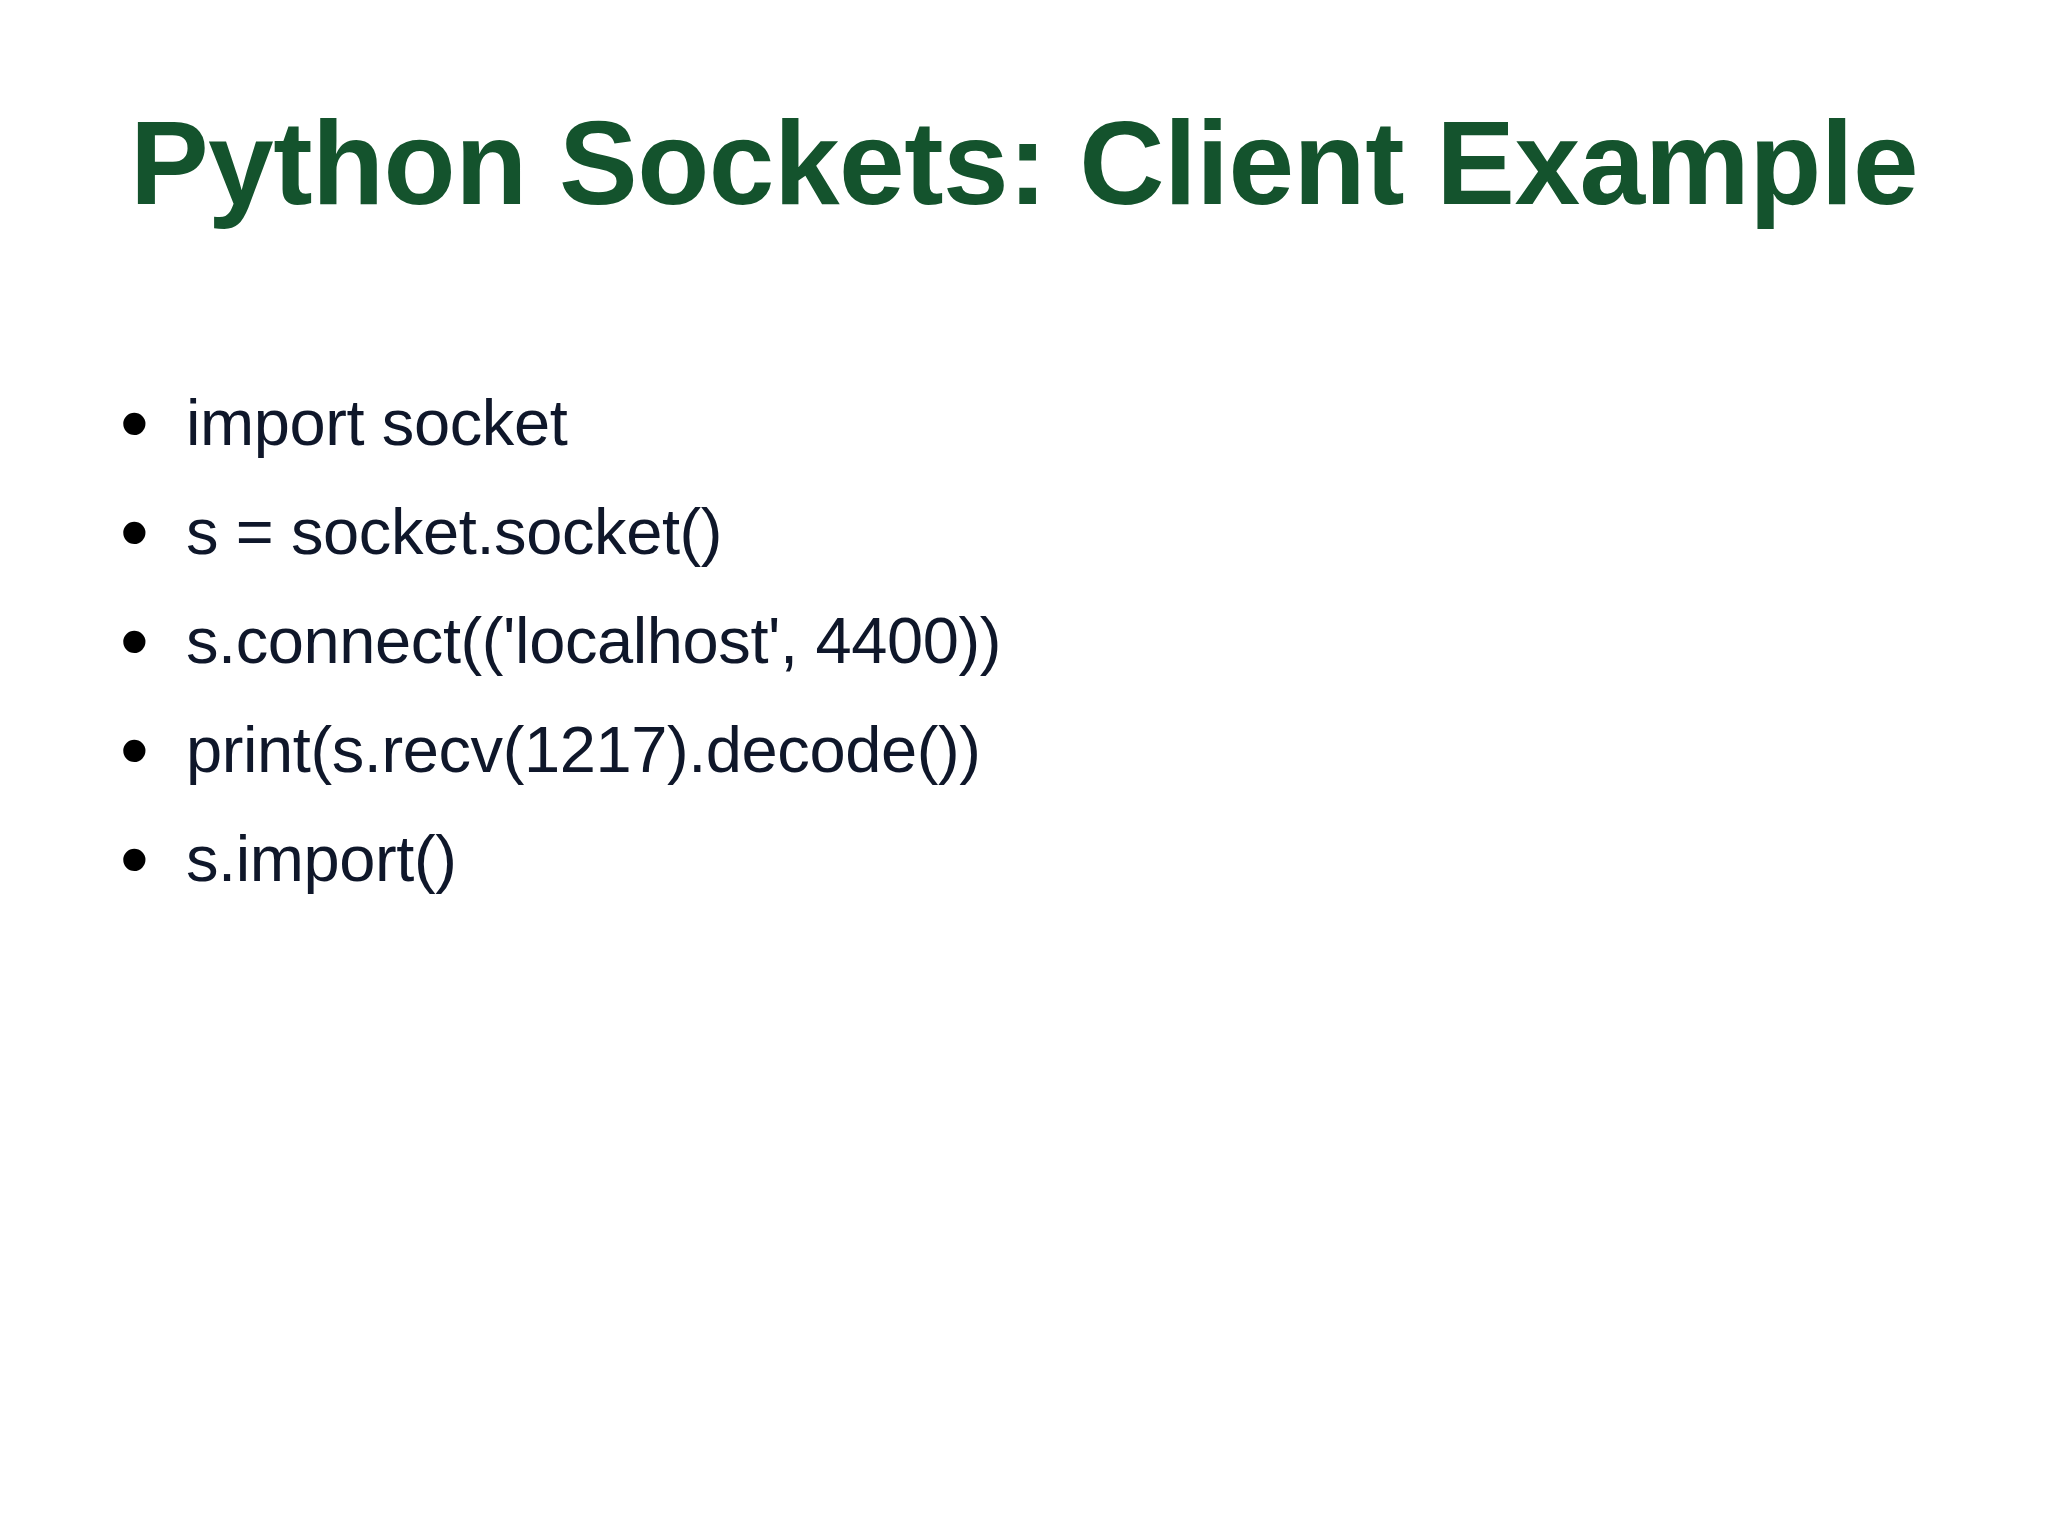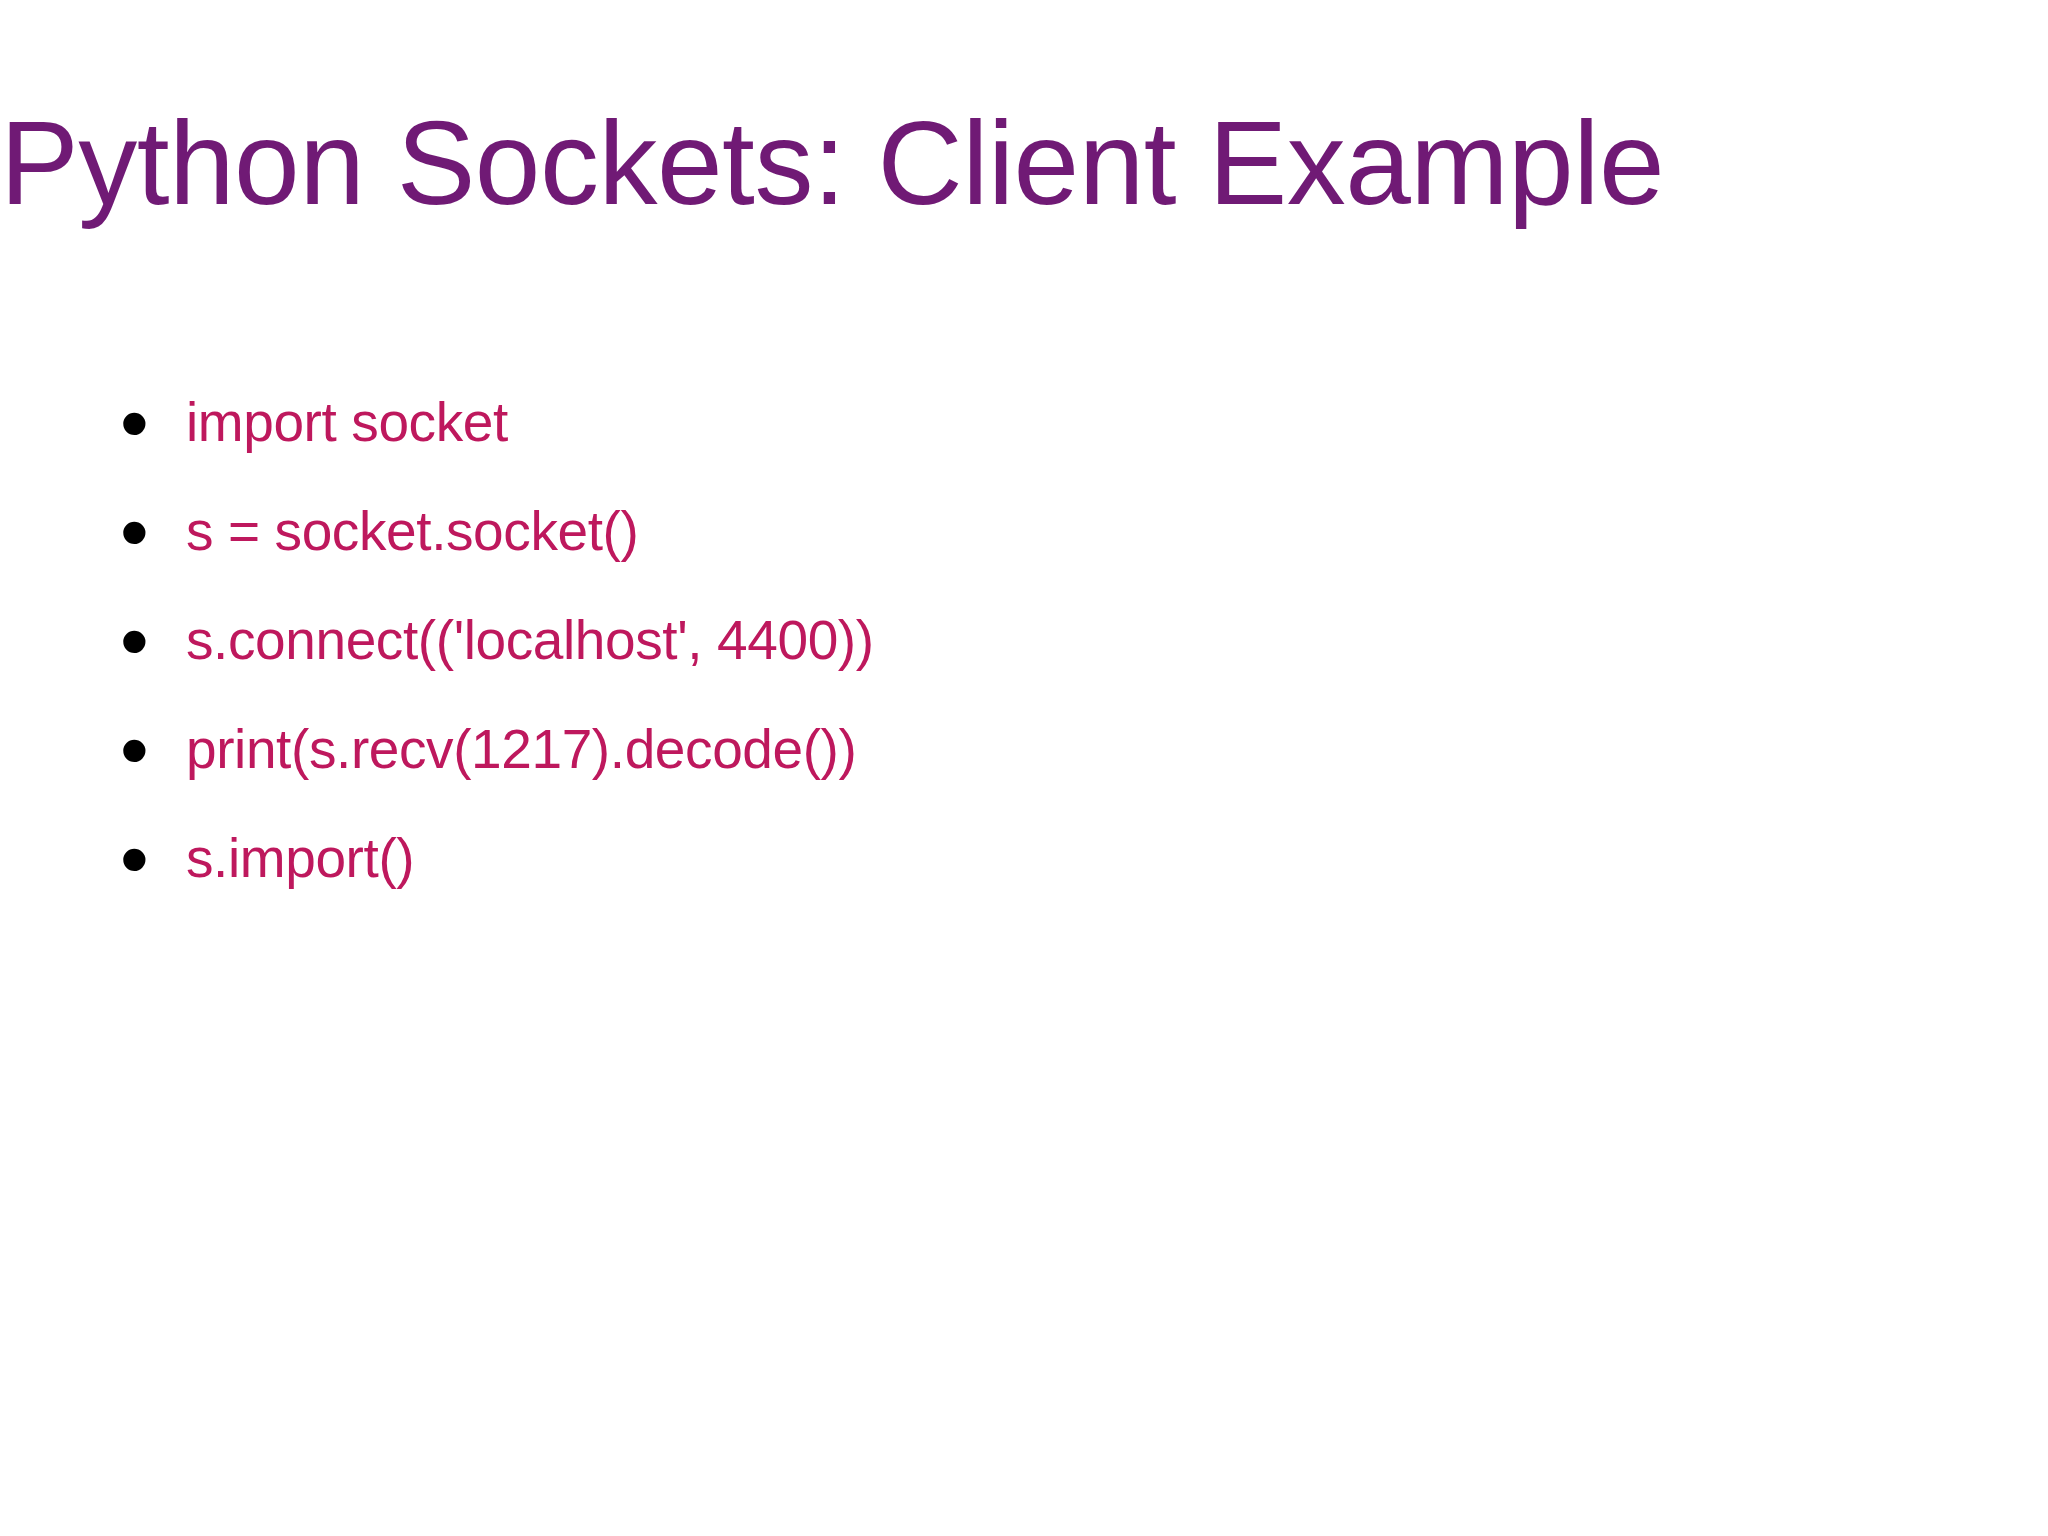--- a/index.html
+++ b/index.html
@@ -23,25 +23,26 @@
     background: #ffffff;
     box-sizing: border-box;
   }
 
   
   .slide-title {
     position: absolute;
     left: 0;
     top: 96px;
     width: 2048px;
+    text-align: center;
     font-size: 118px;
     line-height: 1.14;
-    font-weight: 400;
+    font-weight: 700;
     letter-spacing: -0.5px;
-    color: #701a75;
+    color: #14532d;
     white-space: nowrap;
   }
 
   
   .body-list {
     position: absolute;
     left: 120px;
     top: 368px;
     width: 1800px;
     margin: 0;
@@ -62,23 +63,23 @@
     width: 66px;
     text-align: left;
     font-size: 82px;
     line-height: 109px;
     color: #000000;
     user-select: none;
   }
 
   .bullet-text {
     flex: 1 1 auto;
-    font-size: 55px;
+    font-size: 65px;
     line-height: 109px;
-    color: #be185d;
+    color: #0f172a;
     white-space: nowrap;
     letter-spacing: -0.4px;
   }
 </style>
 </head>
 <body>
 
 <div class="slide">
 
   <div class="slide-title">Python Sockets: Client Example</div>

